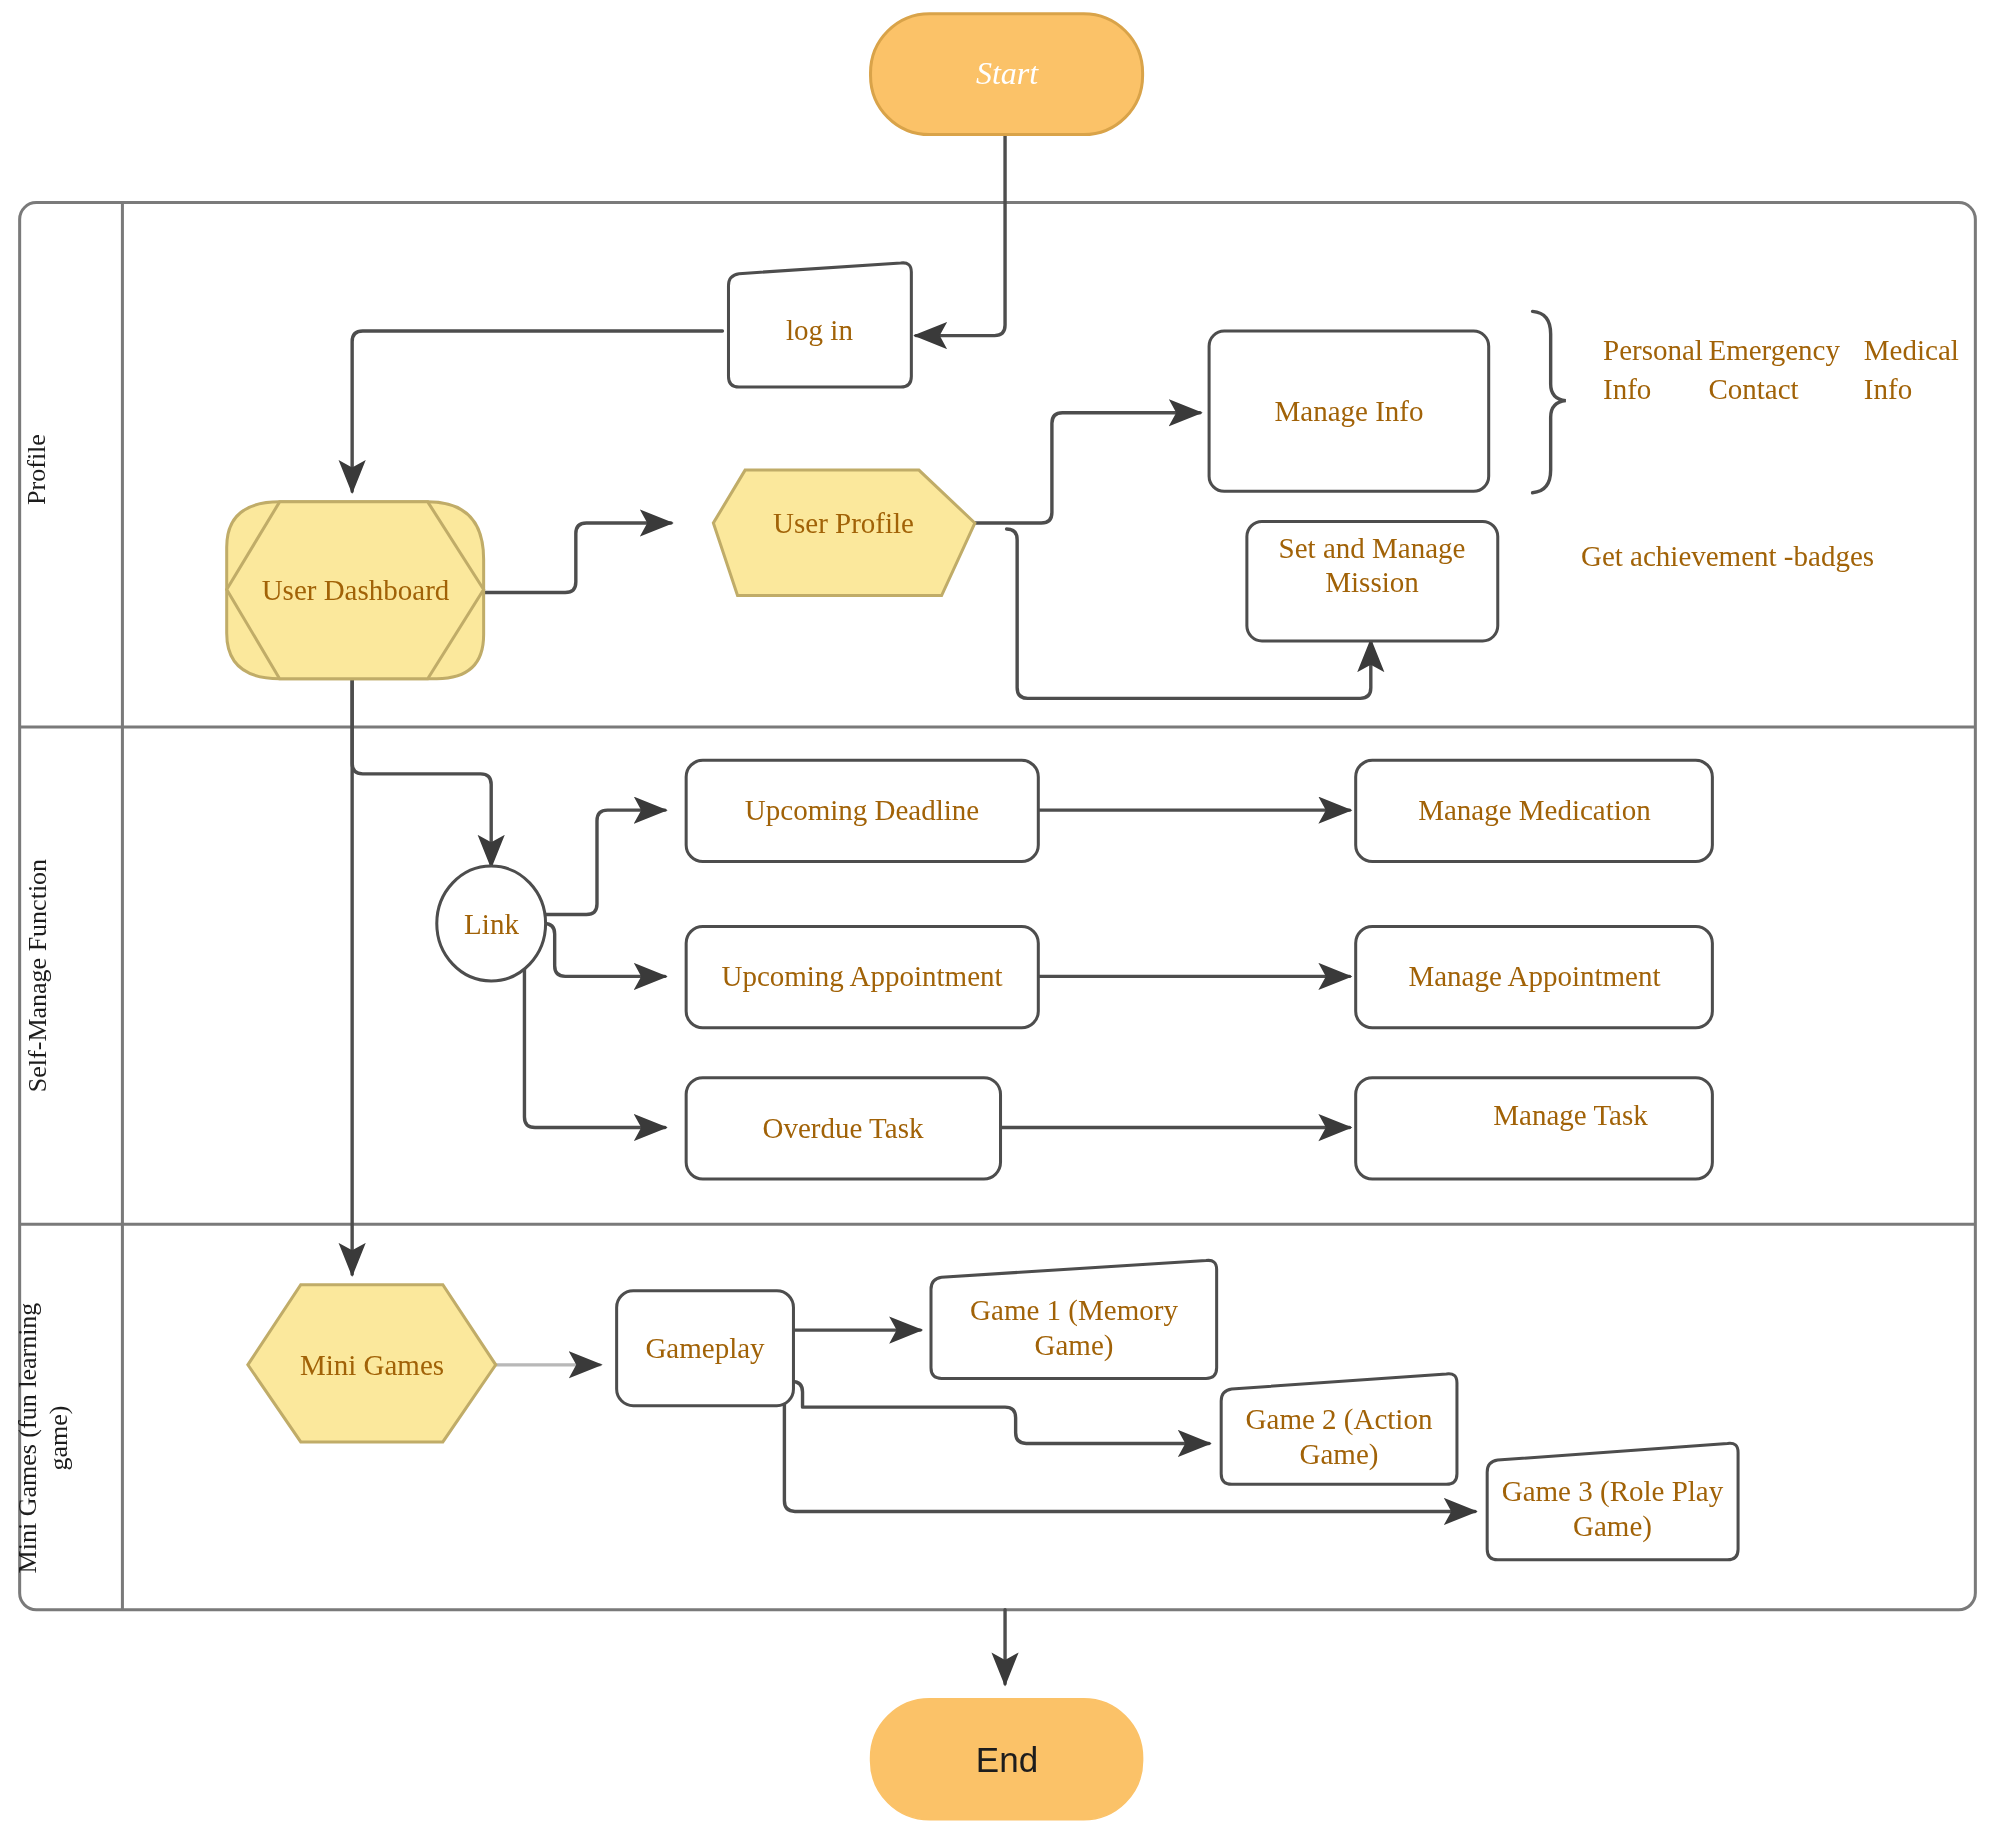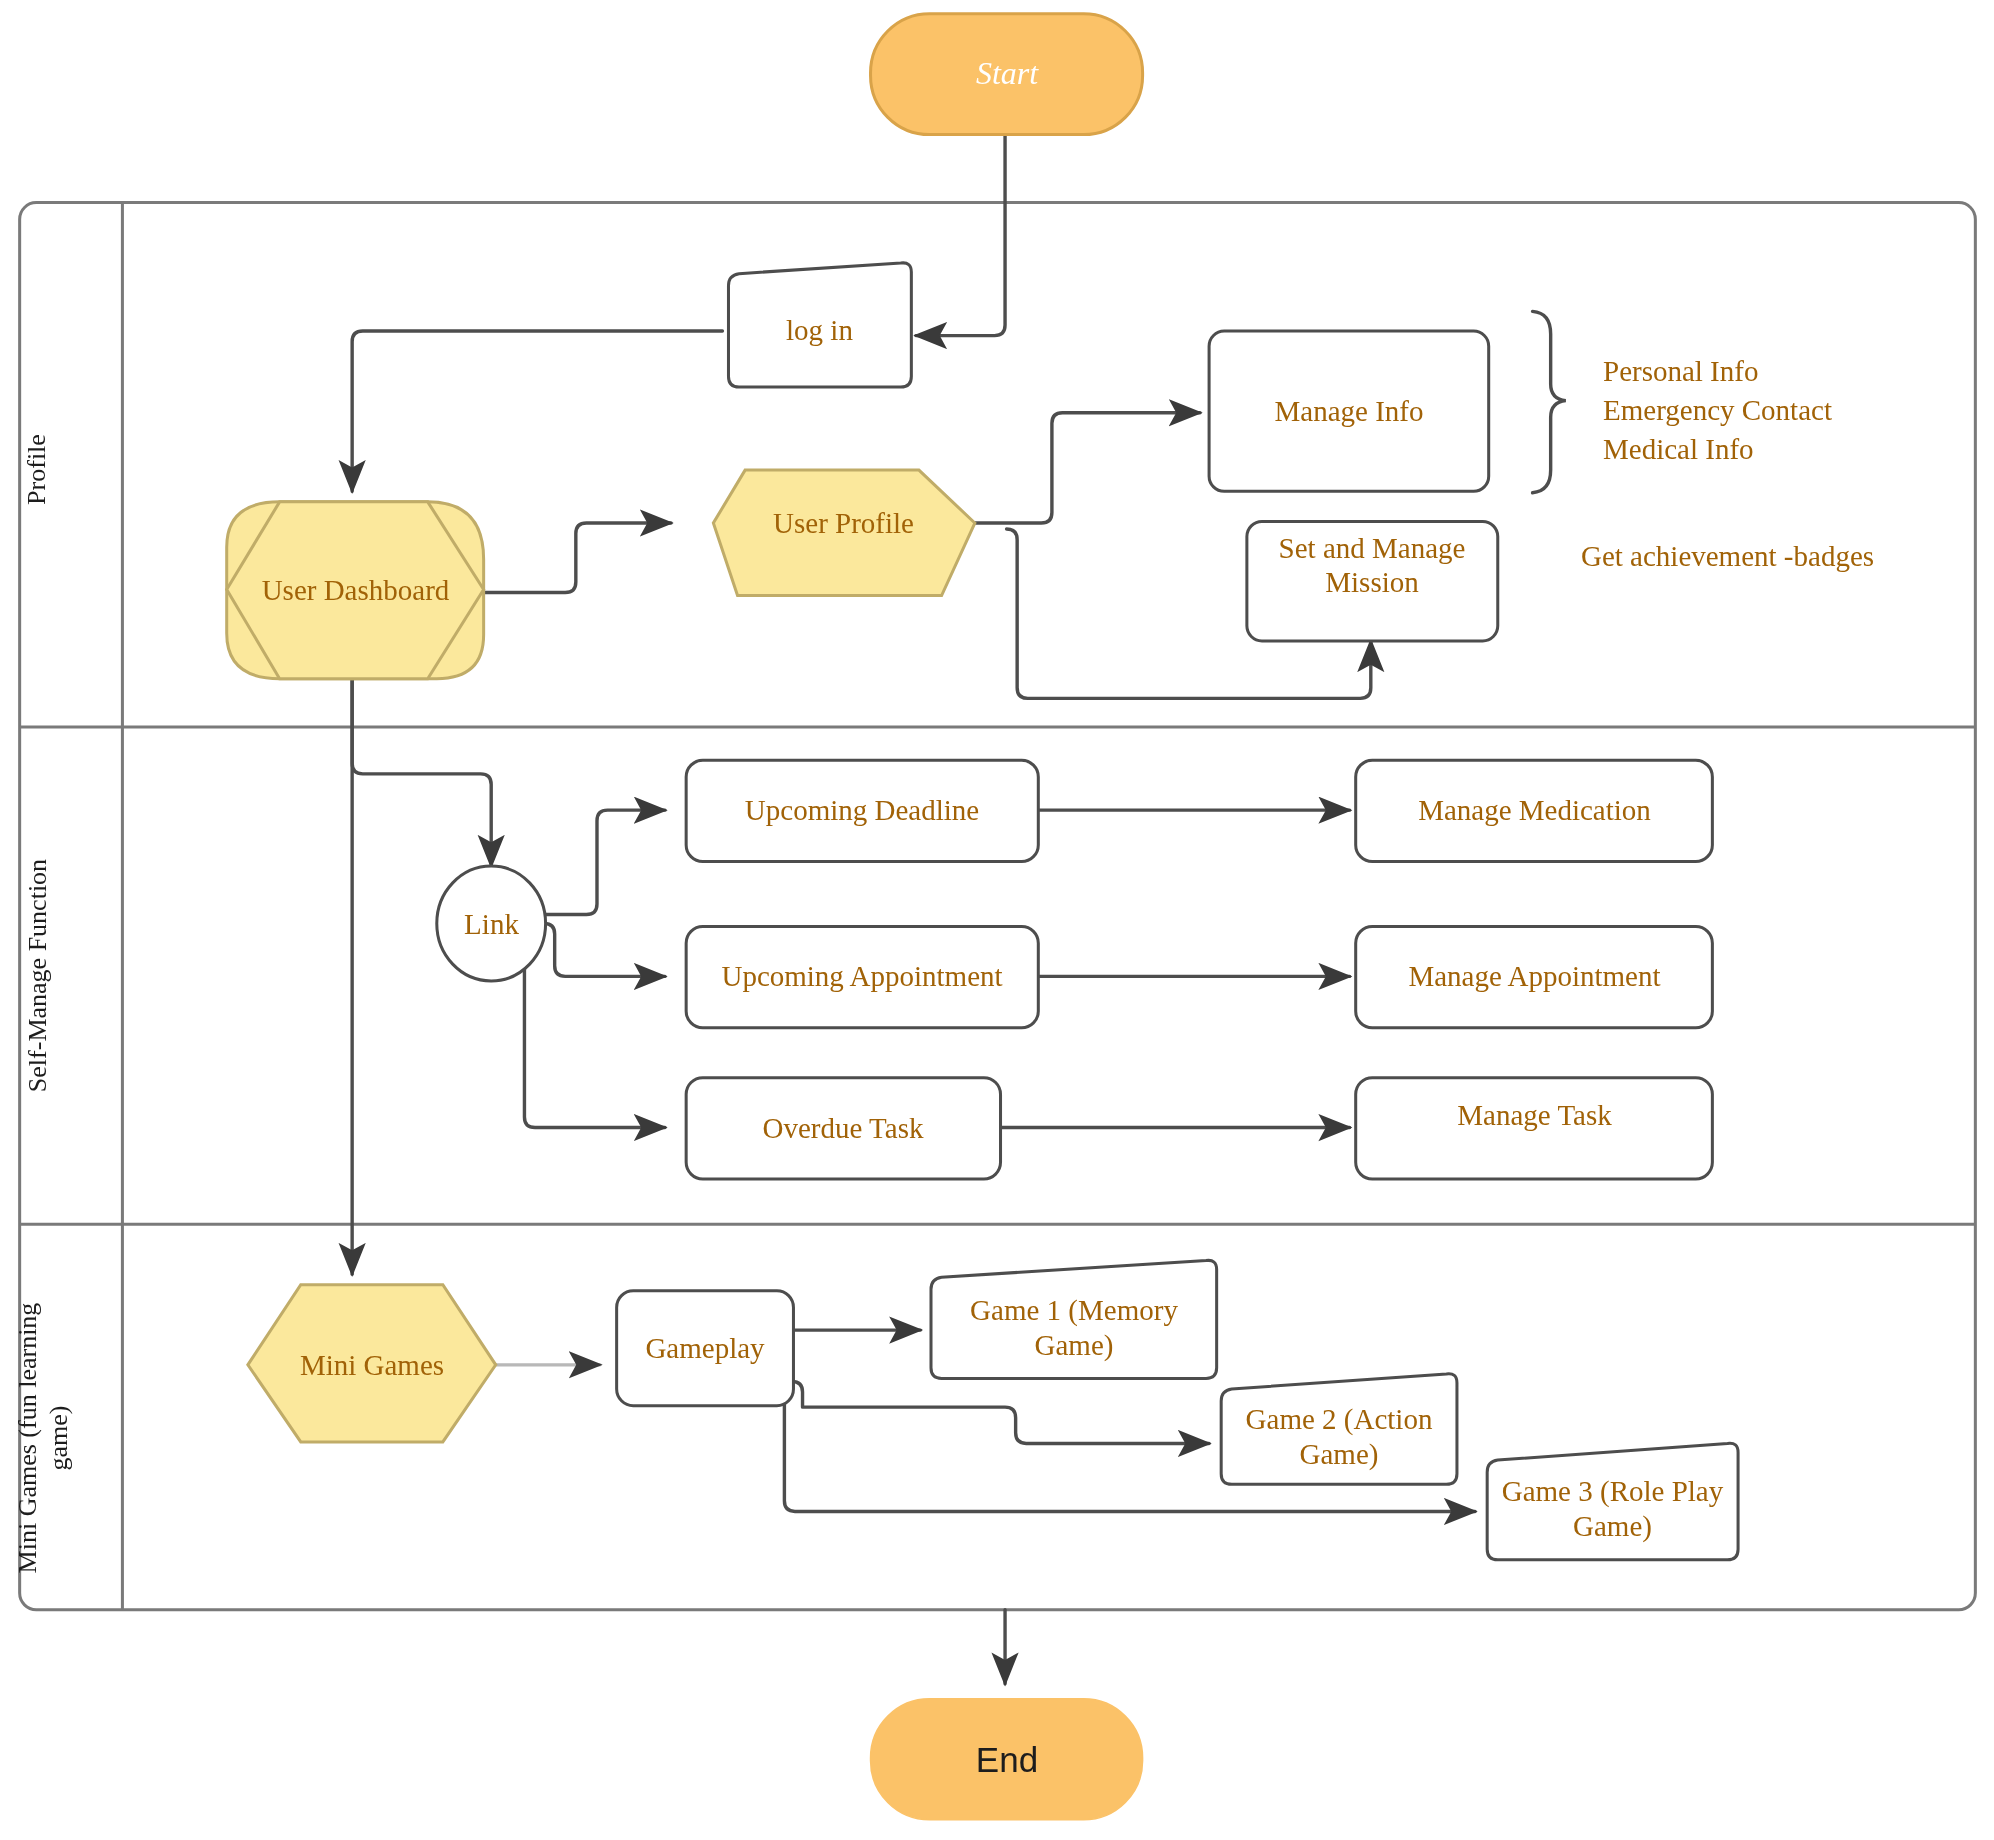--- a/index.html
+++ b/index.html
@@ -170,21 +170,21 @@
   <div class="lbl node-text" style="left:713px;top:494px;width:261px;height:59px;">
     <span>User Profile</span>
   </div>
   <div class="lbl node-text" style="left:1209px;top:331px;width:280px;height:160px;">
     <span>Manage Info</span>
   </div>
   <div class="lbl node-text" style="left:1254px;top:521px;width:236px;height:88px;">
     <span>Set and Manage Mission</span>
   </div>
 
-  <div class="lbl note" style="left:1603px;top:331px;width:363px;height:159px;flex-direction:column;align-items:flex-start;justify-content:center;">
+  <div class="lbl note" style="left:1603px;top:331px;width:363px;height:159px;flex-direction:row;align-items:flex-start;justify-content:center;">
     <span>Personal Info</span>
     <span>Emergency Contact</span>
     <span>Medical Info</span>
   </div>
   <div class="lbl note" style="left:1546px;top:537px;width:363px;height:91px;flex-direction:row;align-items:flex-start;justify-content:center;">
     <span>Get achievement -</span>
     <span>badges</span>
   </div>
 
   <div class="lbl node-text" style="left:437px;top:895px;width:109px;height:59px;">
@@ -198,21 +198,21 @@
   </div>
   <div class="lbl node-text" style="left:686px;top:1078px;width:314px;height:101px;">
     <span>Overdue Task</span>
   </div>
   <div class="lbl node-text" style="left:1356px;top:760px;width:357px;height:101px;">
     <span>Manage Medication</span>
   </div>
   <div class="lbl node-text" style="left:1356px;top:926px;width:357px;height:101px;">
     <span>Manage Appointment</span>
   </div>
-  <div class="lbl node-text" style="left:1356px;top:1078px;width:357px;height:75px;">
+  <div class="lbl node-text" style="left:1356px;top:1078px;width:357px;height:75px;padding-left:36px;">
     <span>Manage Task</span>
   </div>
 
   <div class="lbl node-text" style="left:248px;top:1336px;width:248px;height:59px;">
     <span>Mini Games</span>
   </div>
   <div class="lbl node-text" style="left:609px;top:1291px;width:192px;height:115px;">
     <span>Gameplay</span>
   </div>
   <div class="lbl node-text" style="left:937px;top:1277px;width:274px;height:101px;">

